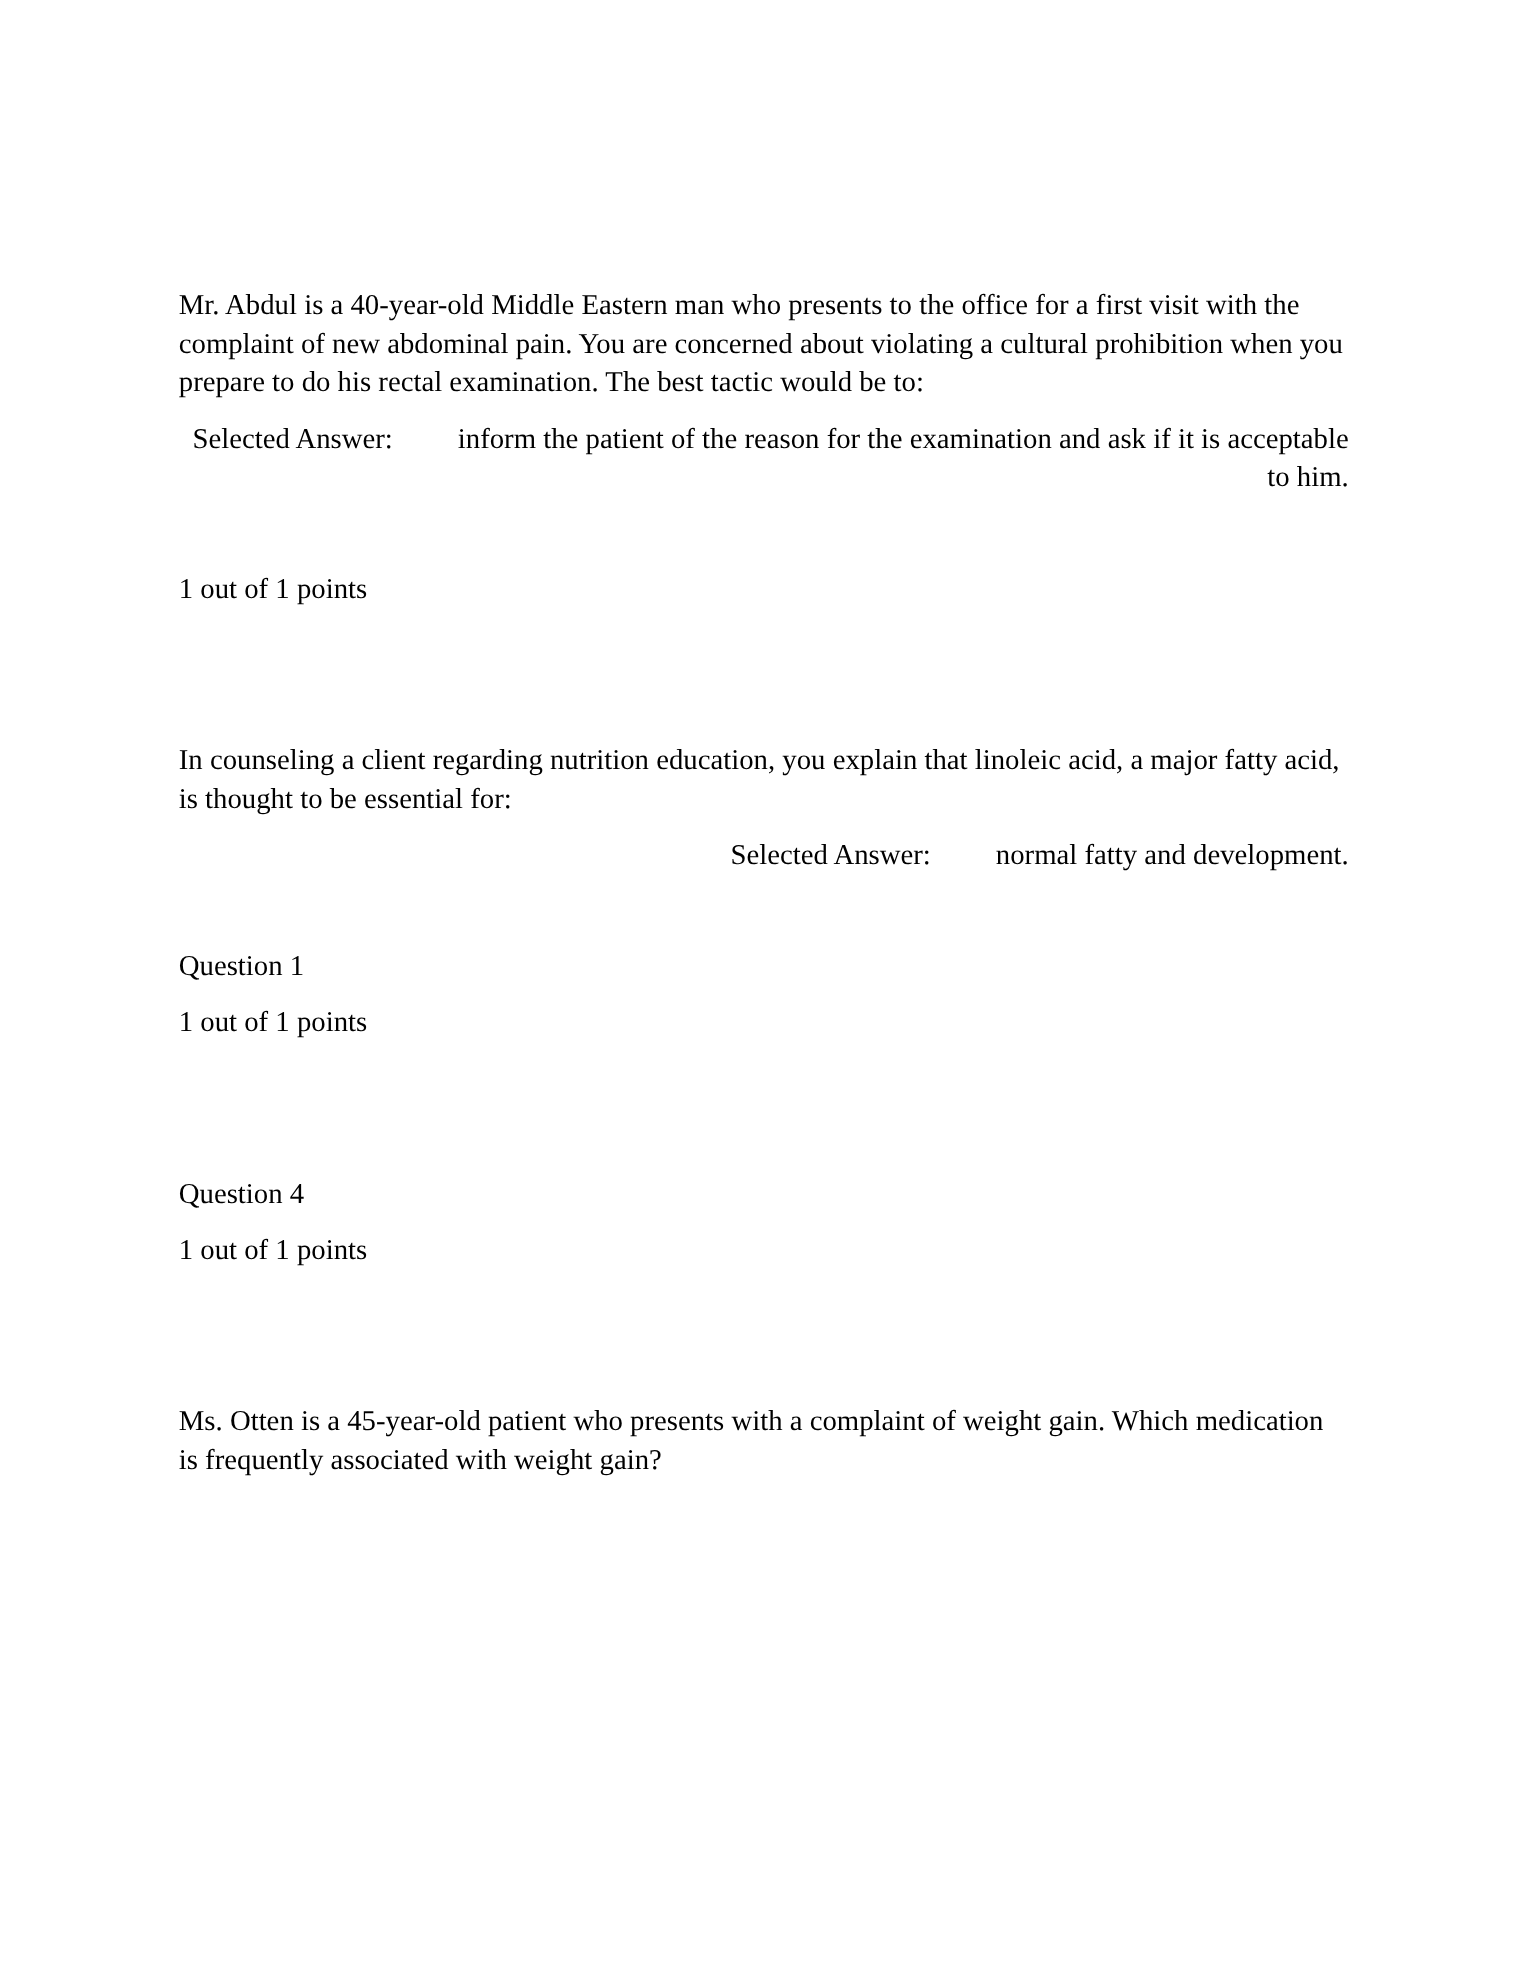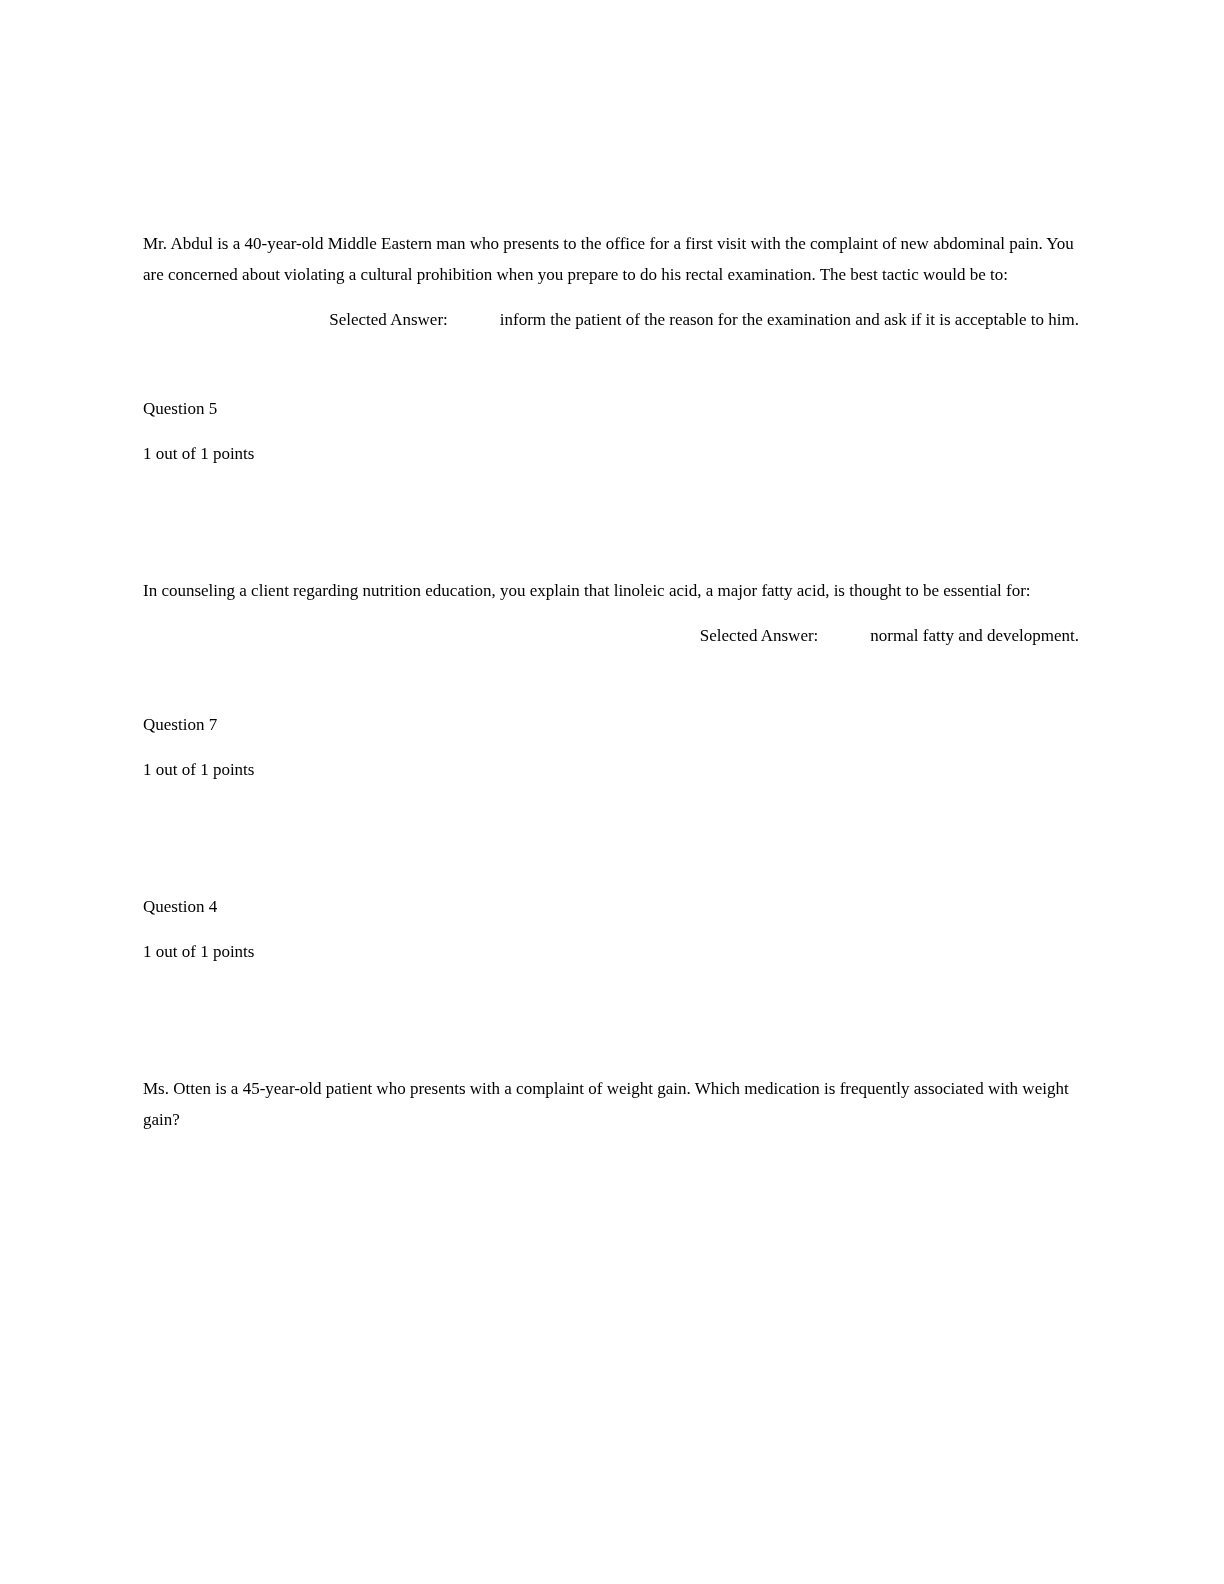--- a/index.html
+++ b/index.html
@@ -7,21 +7,21 @@
     padding: 0;
     background: #ffffff;
   }
   .page {
     position: relative;
     width: 1224px;
     height: 1584px;
     background: #ffffff;
     color: #000000;
     font-family: "Liberation Serif", "DejaVu Serif", serif;
-    font-size: 17px;
+    font-size: 23px;
     line-height: 31px;
     box-sizing: border-box;
     padding: 228px 145px 0 143px;
     overflow: hidden;
   }
   p {
     margin: 0;
     padding: 0;
   }
   .q-text {
@@ -49,28 +49,27 @@
 <body>
 
 <div class="page">
 
   <div>
     <p class="q-text">Mr. Abdul is a 40-year-old Middle Eastern man who presents to the office for a first visit with the complaint of new abdominal pain. You are concerned about violating a cultural prohibition when you prepare to do his rectal examination. The best tactic would be to:</p>
     <p class="sel-answer"><span>Selected Answer:</span><span class="tab-gap"></span><span>inform the patient of the reason for the examination and ask if it is acceptable to him.</span></p>
   </div>
 
   <div>
-    <p class="q-header">Question 5</p>
     <p class="q-points">1 out of 1 points</p>
     <p class="q-text">In counseling a client regarding nutrition education, you explain that linoleic acid, a major fatty acid, is thought to be essential for:</p>
     <p class="sel-answer"><span>Selected Answer:</span><span class="tab-gap"></span><span>normal fatty and development.</span></p>
   </div>
 
   <div>
-    <p class="q-header">Question 7</p>
+    <p class="q-header">Question 1</p>
     <p class="q-points">1 out of 1 points</p>
   </div>
 
   <div>
     <p class="q-header">Question 4</p>
     <p class="q-points">1 out of 1 points</p>
     <p class="q-text">Ms. Otten is a 45-year-old patient who presents with a complaint of weight gain. Which medication is frequently associated with weight gain?</p>
   </div>
 
 </div>

